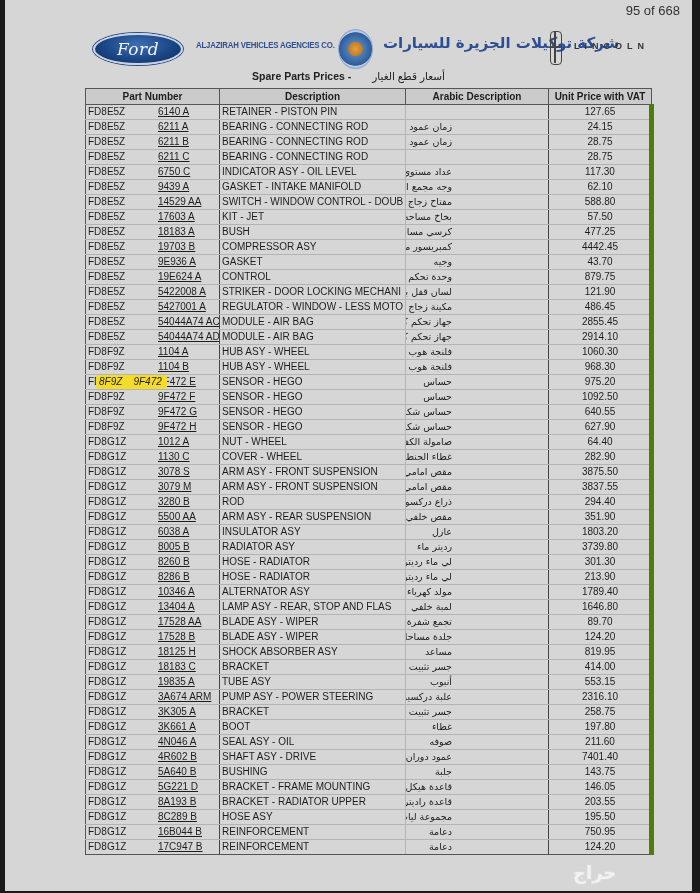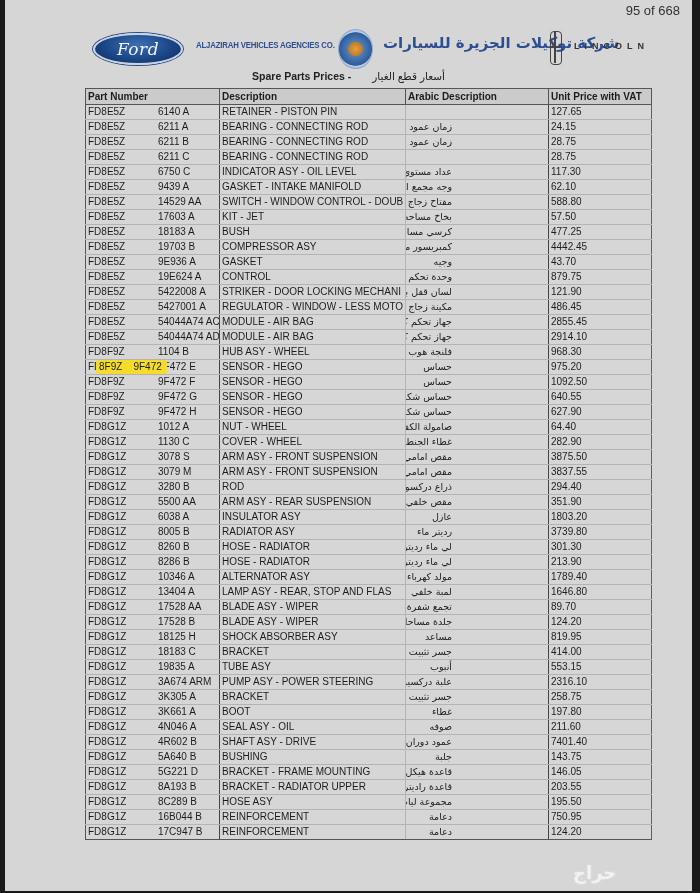--- a/index.html
+++ b/index.html
@@ -73,32 +73,32 @@
     border-collapse: collapse; table-layout: fixed;
     width: 566px;
     font-size: 10px; color: #1d1d1d;
   }
   table.parts th, table.parts td {
     height: 14px; padding: 0 2px; line-height: 14px;
     border-bottom: 1px solid #b4b4b4;
     white-space: nowrap; overflow: hidden;
   }
   table.parts th {
-    background: #cbcbcb; font-weight: bold; text-align: left;
+    background: #cbcbcb; font-weight: bold; text-align: center;
     border: 1px solid #555; border-bottom: 1.5px solid #555;
     height: 15px; font-size: 10px;
   }
   table.parts td { background: #d6d6d6; }
   table.parts td.c-part { border-left: 1px solid #555; border-right: 1.5px solid #444; position: relative; }
   table.parts td.c-desc { border-right: 1px solid #b4b4b4; padding-left: 2px; }
   table.parts td.c-ar { border-right: 1.5px solid #444; direction: rtl; text-align: right; padding-right: 96px; font-family: "DejaVu Sans", sans-serif; font-size: 9.5px; }
-  table.parts td.c-price { text-align: left; border-right: 1px solid #4d7c0f; padding-right: 0; }
+  table.parts td.c-price { text-align: center; border-right: 5px solid #4d7c0f; padding-right: 0; }
   table.parts tr:last-child td { border-bottom: 1px solid #555; }
   .pn-prefix { display: inline-block; width: 70px; }
-  .pn-suffix { display: inline-block; }
+  .pn-suffix { display: inline-block; text-decoration: underline; }
   .highlight {
     position: absolute; left: 10px; top: 0px; width: 71px; height: 14px;
     background: #f6dc2a; border-radius: 3px;
     font-size: 10px; line-height: 14px; padding-left: 3px; box-sizing: border-box;
     color: #222; white-space: nowrap;
   }
   .watermark {
     position: absolute; left: 568px; top: 862px;
     font-size: 18px; font-weight: bold; color: rgba(255,255,255,0.55);
     direction: rtl; font-family: "DejaVu Sans", sans-serif;
@@ -232,27 +232,33 @@
           <td class="c-ar">جهاز تحكم كيس هوائي</td>
           <td class="c-price">2855.45</td>
         </tr>
         <tr>
           <td class="c-part"><span class="pn-prefix">FD8E5Z</span><span class="pn-suffix">54044A74 AD</span></td>
           <td class="c-desc">MODULE - AIR BAG</td>
           <td class="c-ar">جهاز تحكم كيس هوائي</td>
           <td class="c-price">2914.10</td>
         </tr>
         <tr>
+          <td class="c-part"><span class="pn-prefix">FD8F9Z</span><span class="pn-suffix">1104 A</span></td>
+          <td class="c-desc">HUB ASY - WHEEL</td>
+          <td class="c-ar">فلنجة هوب</td>
+          <td class="c-price">1060.30</td>
+        </tr>
+        <tr>
           <td class="c-part"><span class="pn-prefix">FD8F9Z</span><span class="pn-suffix">1104 B</span></td>
           <td class="c-desc">HUB ASY - WHEEL</td>
           <td class="c-ar">فلنجة هوب</td>
           <td class="c-price">968.30</td>
         </tr>
         <tr>
-          <td class="c-part"><span class="pn-prefix">FD8F9Z</span><span class="pn-suffix">9F472 E</span><span class="highlight" style="white-space: pre;">8F9Z    9F472</span></td>
+          <td class="c-part"><span class="pn-prefix">FD8F9Z</span><span class="pn-suffix">9F472 E</span><span class="highlight" style="white-space: pre; font-style: italic;">8F9Z    9F472</span></td>
           <td class="c-desc">SENSOR - HEGO</td>
           <td class="c-ar">حساس</td>
           <td class="c-price">975.20</td>
         </tr>
         <tr>
           <td class="c-part"><span class="pn-prefix">FD8F9Z</span><span class="pn-suffix">9F472 F</span></td>
           <td class="c-desc">SENSOR - HEGO</td>
           <td class="c-ar">حساس</td>
           <td class="c-price">1092.50</td>
         </tr>

